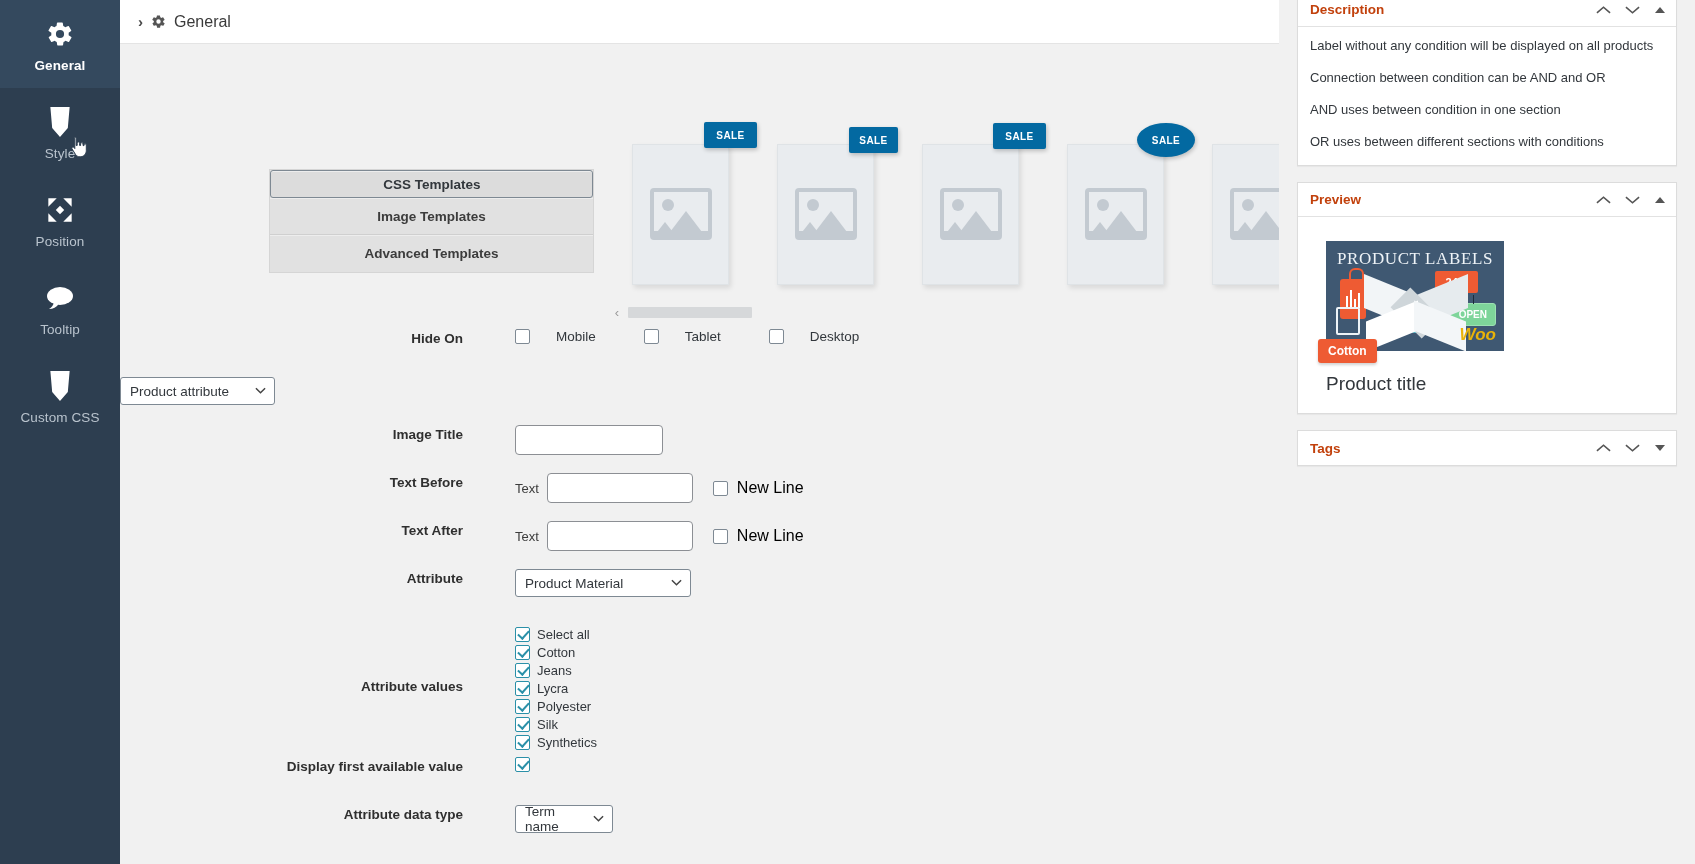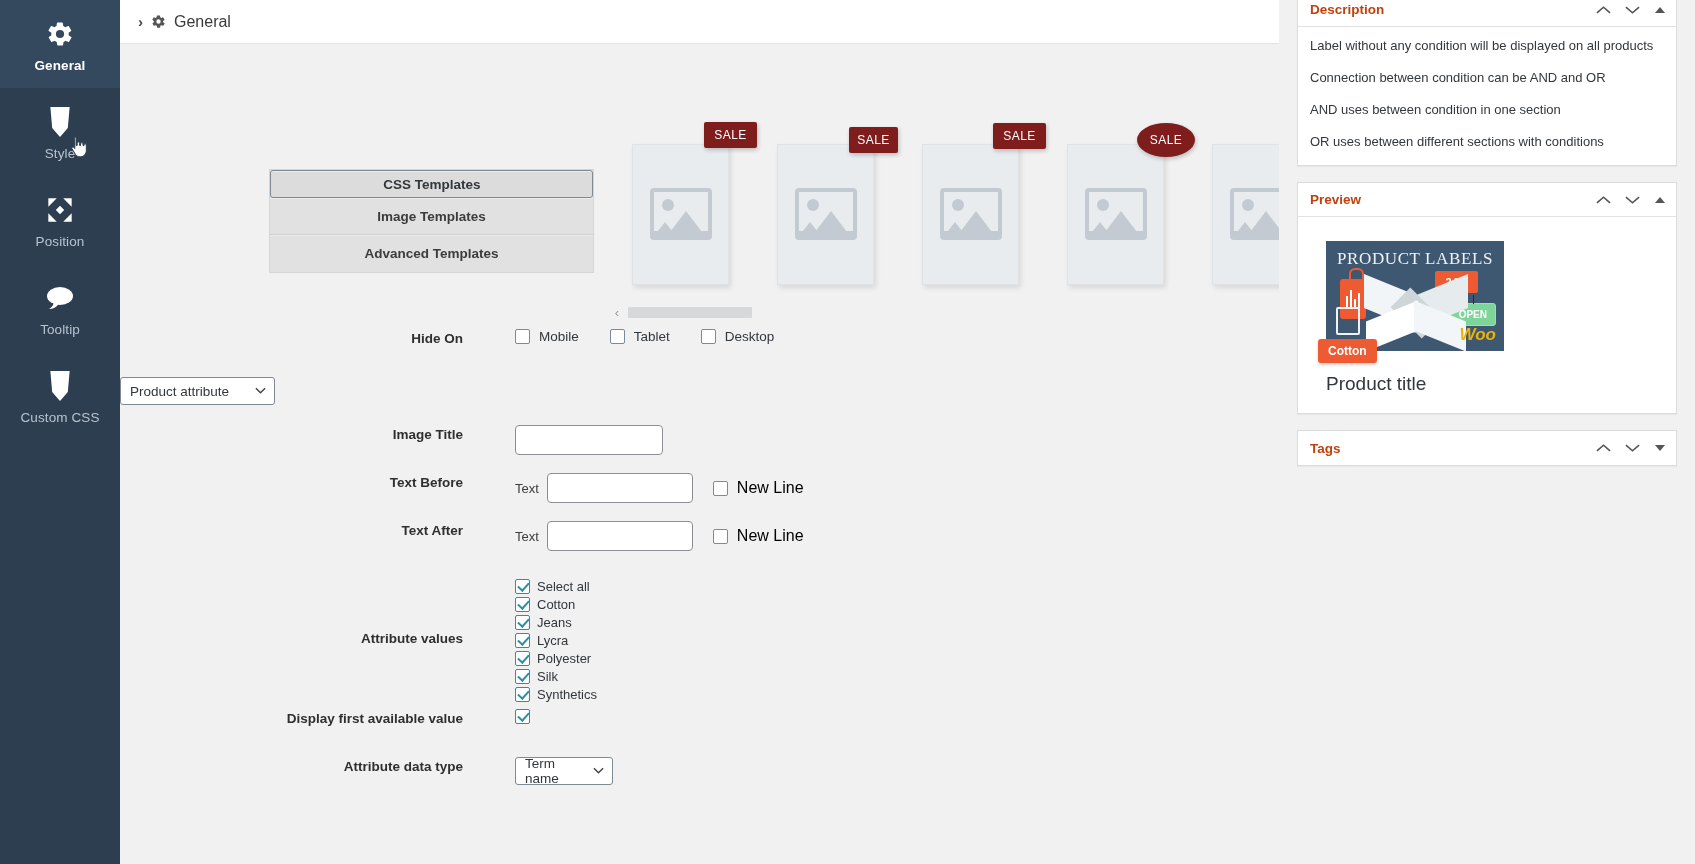--- a/index.html
+++ b/index.html
@@ -103,23 +103,23 @@
     border: 4px solid #c3cad1; border-radius: 4px;
     background: #e9ecef; overflow: hidden;
   }
   .ph-img .sun { position: absolute; left: 8px; top: 7px; width: 12px; height: 12px; border-radius: 50%; background: #c3cad1; }
   .ph-img .mtn1 { position: absolute; left: 13px; bottom: 0; width: 0; height: 0; border-left: 19px solid transparent; border-right: 19px solid transparent; border-bottom: 25px solid #c3cad1; }
   .ph-img .mtn2 { position: absolute; left: 0px; bottom: 0; width: 0; height: 0; border-left: 11px solid transparent; border-right: 11px solid transparent; border-bottom: 14px solid #c3cad1; }
   .ph-img .base { position: absolute; left: 0; bottom: 0; width: 100%; height: 5px; background: #c3cad1; }
 
   .sale {
     position: absolute;
-    color: #fff; font-size: 12px; font-weight: 400; letter-spacing: .4px;
+    color: #fff; font-size: 10px; font-weight: 700; letter-spacing: .4px;
     display: flex; align-items: center; justify-content: center;
-    background: #7f1d1d;
+    background: #0369a1;
     box-shadow: 1px 2px 4px rgba(0,0,0,.22);
   }
   .sale.s1 { right: -29px; top: -23px; width: 53px; height: 26px; border-radius: 2px; }
   .sale.s2 { right: -25px; top: -18px; width: 49px; height: 26px; border-radius: 2px; }
   .sale.s3 { right: -28px; top: -22px; width: 53px; height: 26px; border-radius: 2px; }
   .sale.s4 { right: -32px; top: -22px; width: 58px; height: 34px; border-radius: 50%; }
 
   .c-scroll {
     position: absolute; left: 6px; top: 160px;
     width: 735px; height: 16px;
@@ -145,21 +145,21 @@
     border: 1px solid #7e8993; background: #fff; border-radius: 2px;
     position: relative; cursor: pointer; display: inline-block;
   }
   .cbx.on { border-color: #2b90a8; }
   .cbx.on::after {
     content: ""; position: absolute; left: 4px; top: 0px;
     width: 5px; height: 9px;
     border: solid #2b90a8; border-width: 0 2px 2px 0;
     transform: rotate(42deg);
   }
-  .cb-group { display: flex; align-items: center; gap: 9px; }
+  .cb-group { display: flex; align-items: center; gap: 26px; }
   .cb-group .cbtext { font-size: 13.5px; color: #32373c; margin-right: 22px; }
 
   .sel {
     height: 28px; border: 1px solid #7e8993; border-radius: 3px;
     background: #fff; display: flex; align-items: center;
     padding: 0 8px 0 9px; font-size: 13.5px; color: #32373c;
     cursor: pointer; position: relative;
   }
   .sel .caret { margin-left: auto; padding-left: 14px; color: #444; font-size: 11px; }
   .sel.w155 { width: 155px; }
@@ -456,20 +456,33 @@
           <div class="flabel">Text After</div>
           <div class="fctl">
             <span class="pre-label">Text</span>
             <input class="txt w146" type="text" value="" style="">
             <span style="width:20px"></span>
             <span class="cbx"></span>
             <span class="cbtext" style="margin-left:9px">New Line</span>
           </div>
         </div>
 
+        <div class="frow">
+          <div class="flabel">Attribute</div>
+          <div class="fctl">
+            <div class="sel w176">
+              <span>Product Material</span>
+              <span class="caret">
+                <svg width="11" height="8" viewBox="0 0 12 8">
+                    <path d="M1 1l5 5 5-5" stroke="#444" stroke-width="1.6" fill="none"></path>
+                  </svg>
+              </span>
+            </div>
+          </div>
+        </div>
 
         <div class="frow" style="min-height:140px; align-items:center">
           <div class="flabel">Attribute values</div>
           <div class="fctl" style="align-items:flex-start">
             <div class="attrlist">
               <div class="attrrow">
                 <span class="cbx on"></span>
                 <span class="t">Select all</span>
               </div>
               <div class="attrrow">

